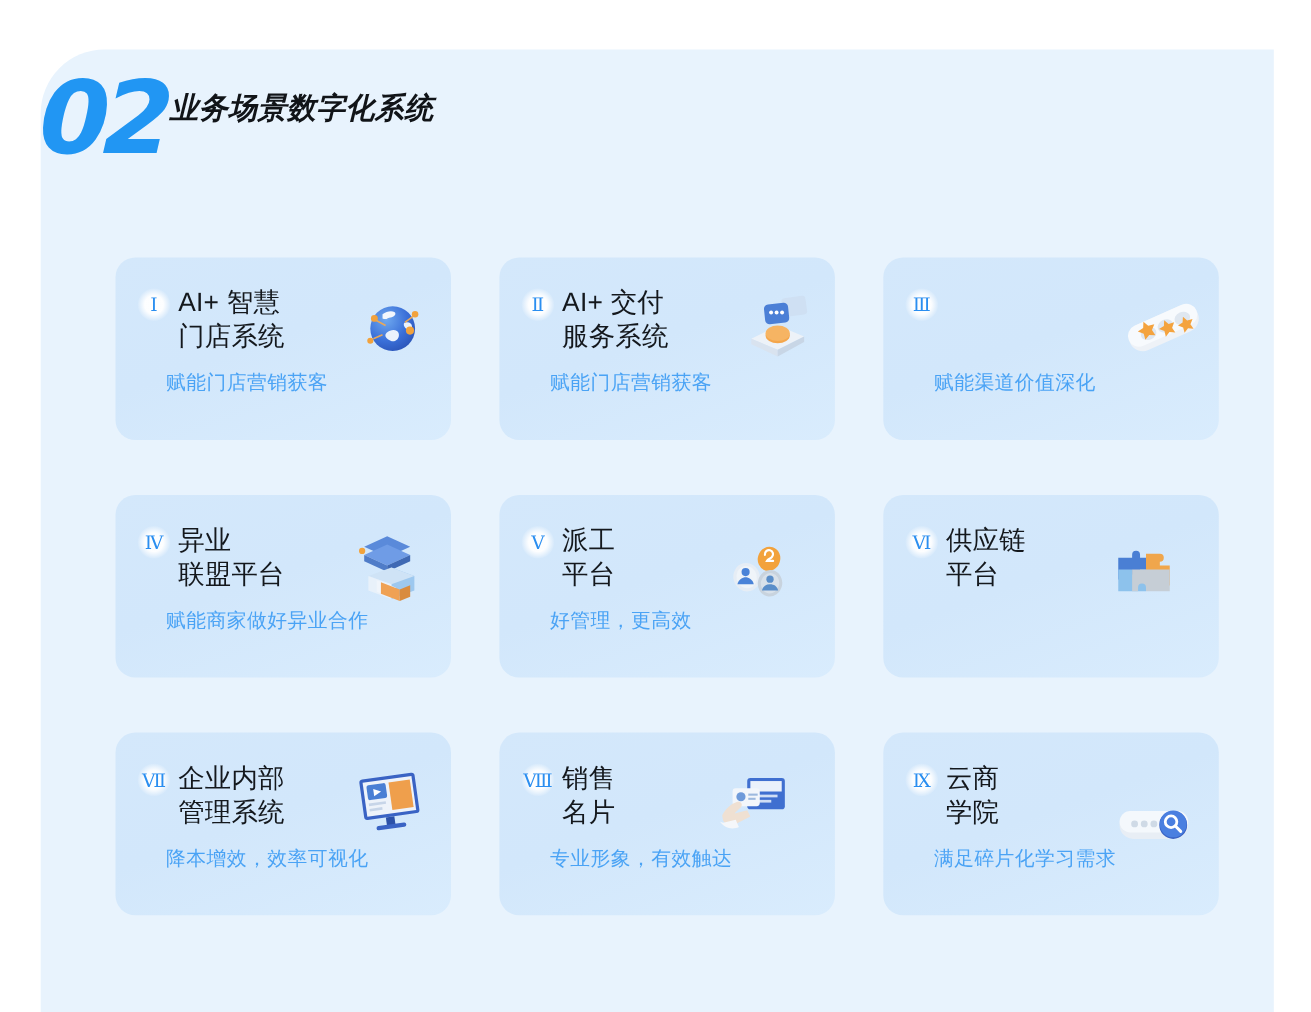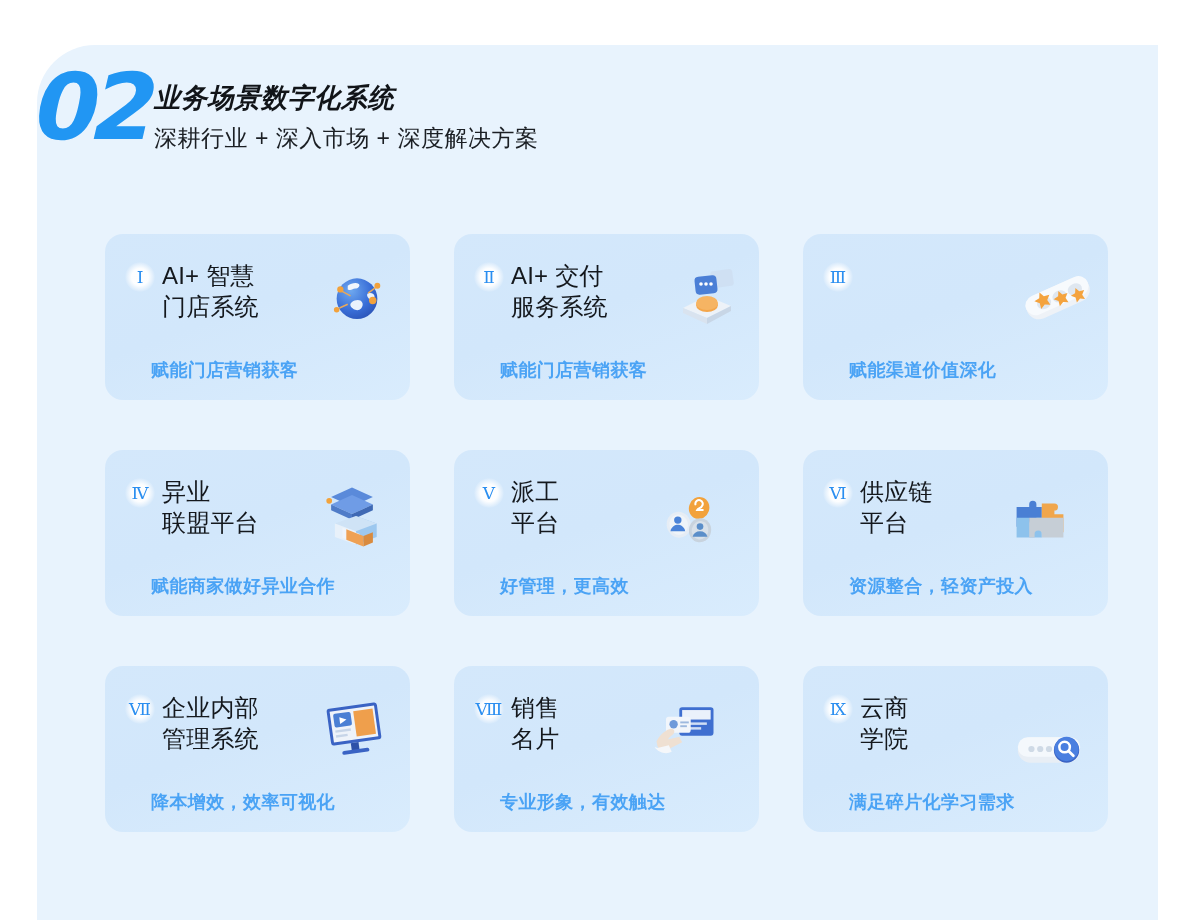--- a/index.html
+++ b/index.html
@@ -102,23 +102,23 @@
   .card-title {
     font-size: 24px;
     font-weight: 400;
     color: #14181d;
     line-height: 1.3;
     letter-spacing: 0.2px;
     white-space: pre-line;
   }
   .card-sub {
     position: absolute;
-    left: 46px; bottom: 18px;
+    left: 46px; bottom: 40px;
     font-size: 18px;
-    font-weight: 700;
+    font-weight: 400;
     color: #4aa3f5;
     letter-spacing: 0.4px;
     z-index: 2;
   }
   .card-icon {
     position: absolute;
     width: 78px; height: 78px;
     z-index: 1;
     pointer-events: none;
   }
@@ -128,21 +128,20 @@
 <body>
 
 <div class="page">
 
   <div class="panel"></div>
 
   <div class="header">
     <div class="section-number">02</div>
     <div class="header-text">
       <div class="header-title">业务场景数字化系统</div>
-      <div class="header-subtitle">深耕行业 + 深入市场 + 深度解决方案</div>
     </div>
   </div>
 
   <div class="grid">
       <div class="card">
         <div class="card-icon" style="right: 16px; top: 24px; width: 74px; height: 74px;">
           <svg viewBox="0 0 80 80" xmlns="http://www.w3.org/2000/svg">
     <defs>
       <radialGradient id="gG" cx="35%" cy="30%" r="80%">
         <stop offset="0%" stop-color="#6fa9ef"></stop>
@@ -288,21 +287,20 @@
   </svg>
         </div>
         <div class="card-head">
           <div class="numeral-wrap">
             <div class="numeral-halo"></div>
             <div class="numeral">Ⅵ</div>
           </div>
           <div class="card-title">供应链
 平台</div>
         </div>
-        <div class="card-sub">资源整合，轻资产投入</div>
       </div>
       <div class="card">
         <div class="card-icon" style="right: 18px; top: 26px; width: 78px; height: 78px;">
           <svg viewBox="0 0 80 80" xmlns="http://www.w3.org/2000/svg">
     <g transform="rotate(-8 40 40)">
       <rect x="16" y="14" width="52" height="38" rx="3" fill="#3a63c4"></rect>
       <rect x="19" y="17" width="46" height="32" fill="#eef3fa"></rect>
       <rect x="22" y="20" width="18" height="14" rx="2" fill="#4a7fd4"></rect>
       <path d="M28 24l7 3.5-7 3.5z" fill="#fff"></path>
       <rect x="43" y="20" width="20" height="26" fill="#ef9f4c"></rect>

